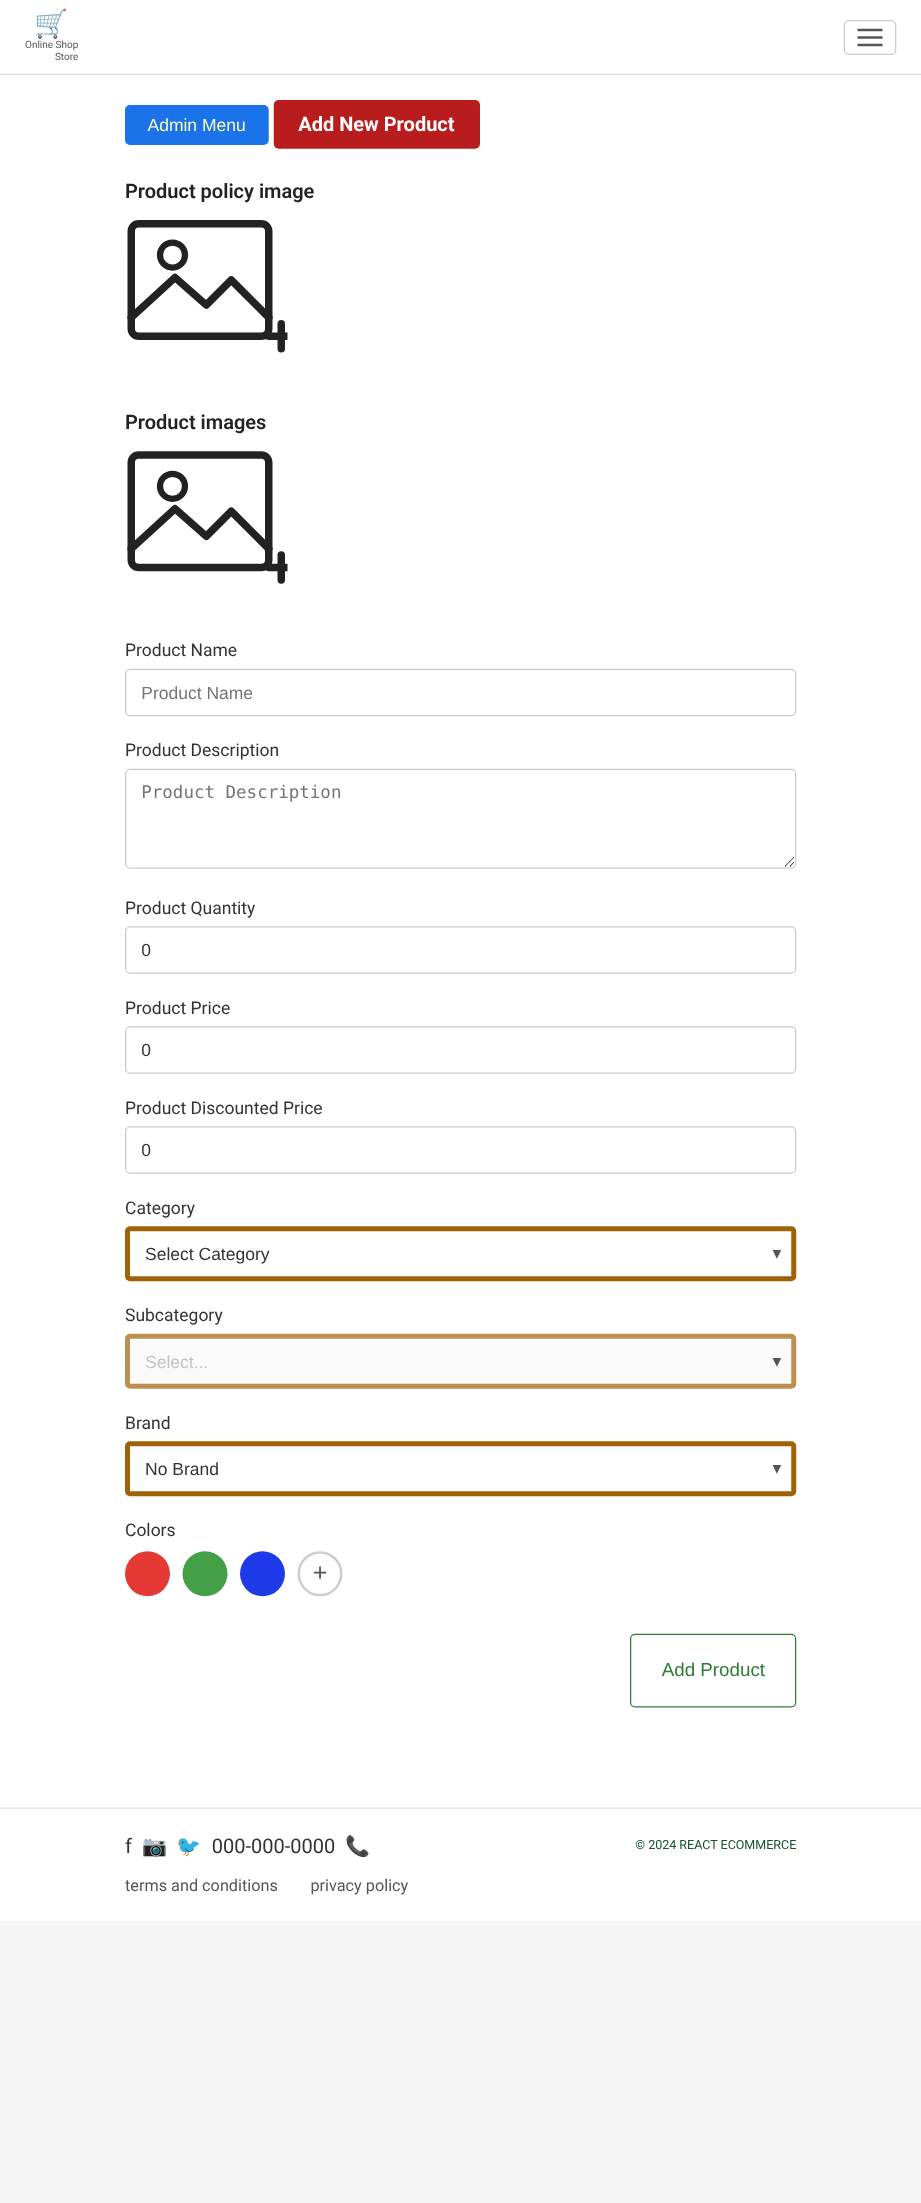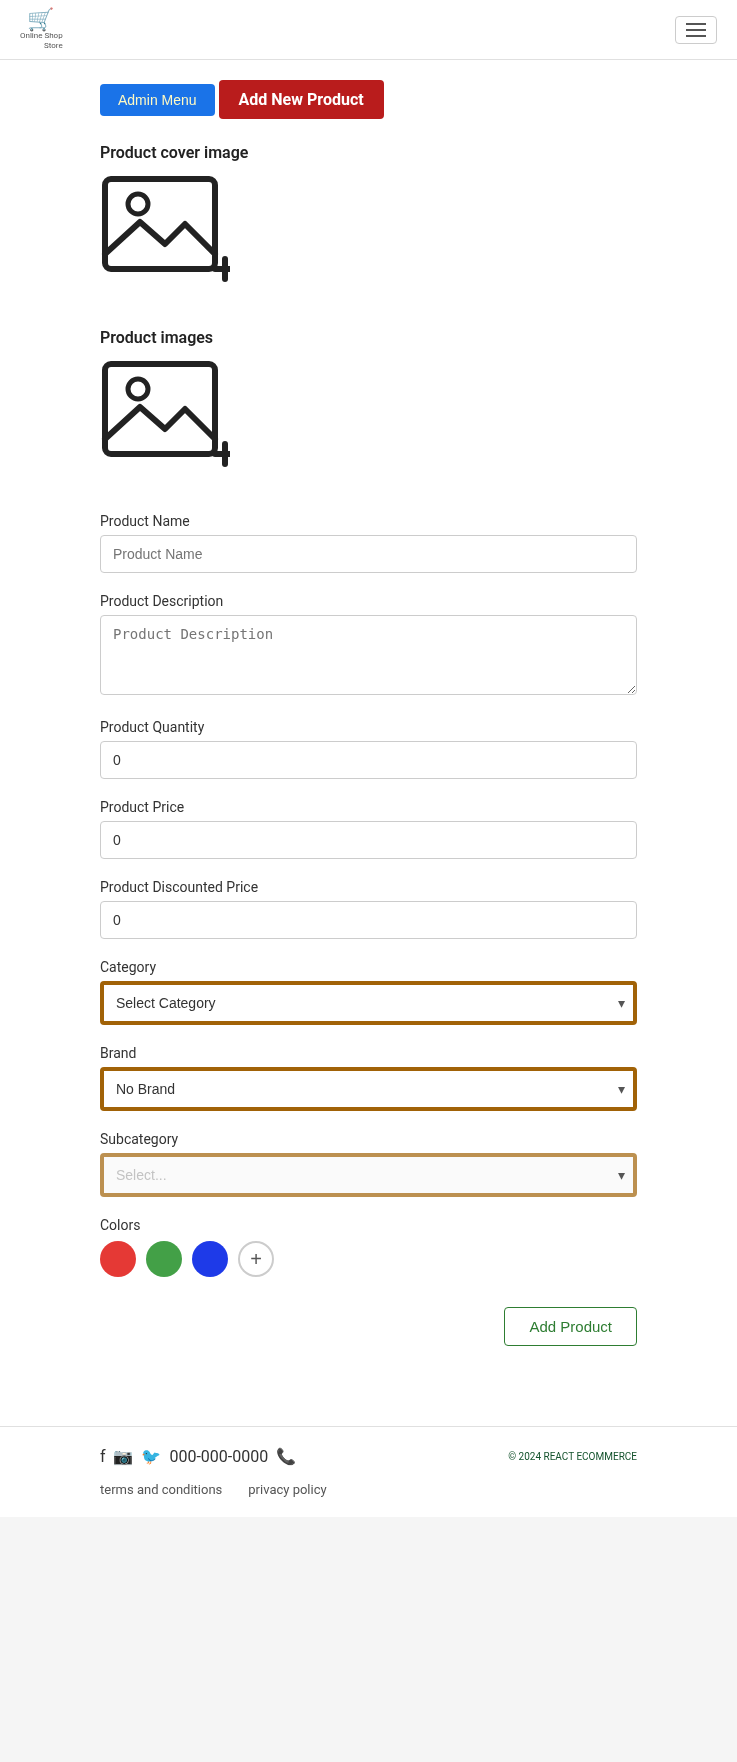--- a/index.html
+++ b/index.html
@@ -200,21 +200,21 @@
       line-height: 1;
     }
     
     .add-product-btn {
       display: block;
       margin-left: auto;
       background: #fff;
       color: #2e7d32;
       border: 1px solid #2e7d32;
       border-radius: 4px;
-      padding: 10px 24px;
+      padding: 20px 24px;
       font-size: 15px;
       cursor: pointer;
       margin-bottom: 40px;
     }
     
     .footer {
       background: #fff;
       padding: 20px 100px;
       border-top: 1px solid #e0e0e0;
     }
@@ -265,21 +265,21 @@
 </header>
 
 <div class="main">
 
   <button class="admin-menu-btn">Admin Menu</button>
 
   <div class="page-title">Add New Product</div>
 
   
   <div class="form-group">
-    <div class="section-label">Product cover image</div>
+    <div class="section-label">Product policy image</div>
     <div class="image-upload-area">
       <svg class="image-placeholder-svg" viewBox="0 0 130 110" fill="none" xmlns="http://www.w3.org/2000/svg">
         <rect x="5" y="5" width="110" height="90" rx="6" stroke="#222" stroke-width="6" fill="none"></rect>
         <circle cx="38" cy="30" r="10" stroke="#222" stroke-width="5" fill="none"></circle>
         <polyline points="5,80 40,48 65,70 85,50 115,80" stroke="#222" stroke-width="6" fill="none" stroke-linejoin="round" stroke-linecap="round"></polyline>
         <line x1="115" y1="95" x2="135" y2="95" stroke="#222" stroke-width="6" stroke-linecap="round"></line>
         <line x1="125" y1="85" x2="125" y2="105" stroke="#222" stroke-width="6" stroke-linecap="round"></line>
       </svg>
     </div>
   </div>
@@ -333,34 +333,34 @@
     <label class="form-label">Category</label>
     <div class="select-wrapper">
       <select class="form-select">
         <option value="">Select Category</option>
       </select>
     </div>
   </div>
 
   
   <div class="form-group">
+    <label class="form-label">Subcategory</label>
+    <div class="select-wrapper">
+      <select class="form-select" disabled="" style="background:#f9f9f9; color:#aaa;">
+        <option value="">Select...</option>
+      </select>
+    </div>
+  </div>
+
+  
+  <div class="form-group">
     <label class="form-label">Brand</label>
     <div class="select-wrapper">
       <select class="form-select">
         <option value="no-brand">No Brand</option>
-      </select>
-    </div>
-  </div>
-
-  
-  <div class="form-group">
-    <label class="form-label">Subcategory</label>
-    <div class="select-wrapper">
-      <select class="form-select" disabled="" style="background:#f9f9f9; color:#aaa;">
-        <option value="">Select...</option>
       </select>
     </div>
   </div>
 
   
   <div class="colors-section">
     <div class="form-label">Colors</div>
     <div class="color-swatches">
       <button class="color-swatch" style="background:#e53935;"></button>
       <button class="color-swatch" style="background:#43a047;"></button>

